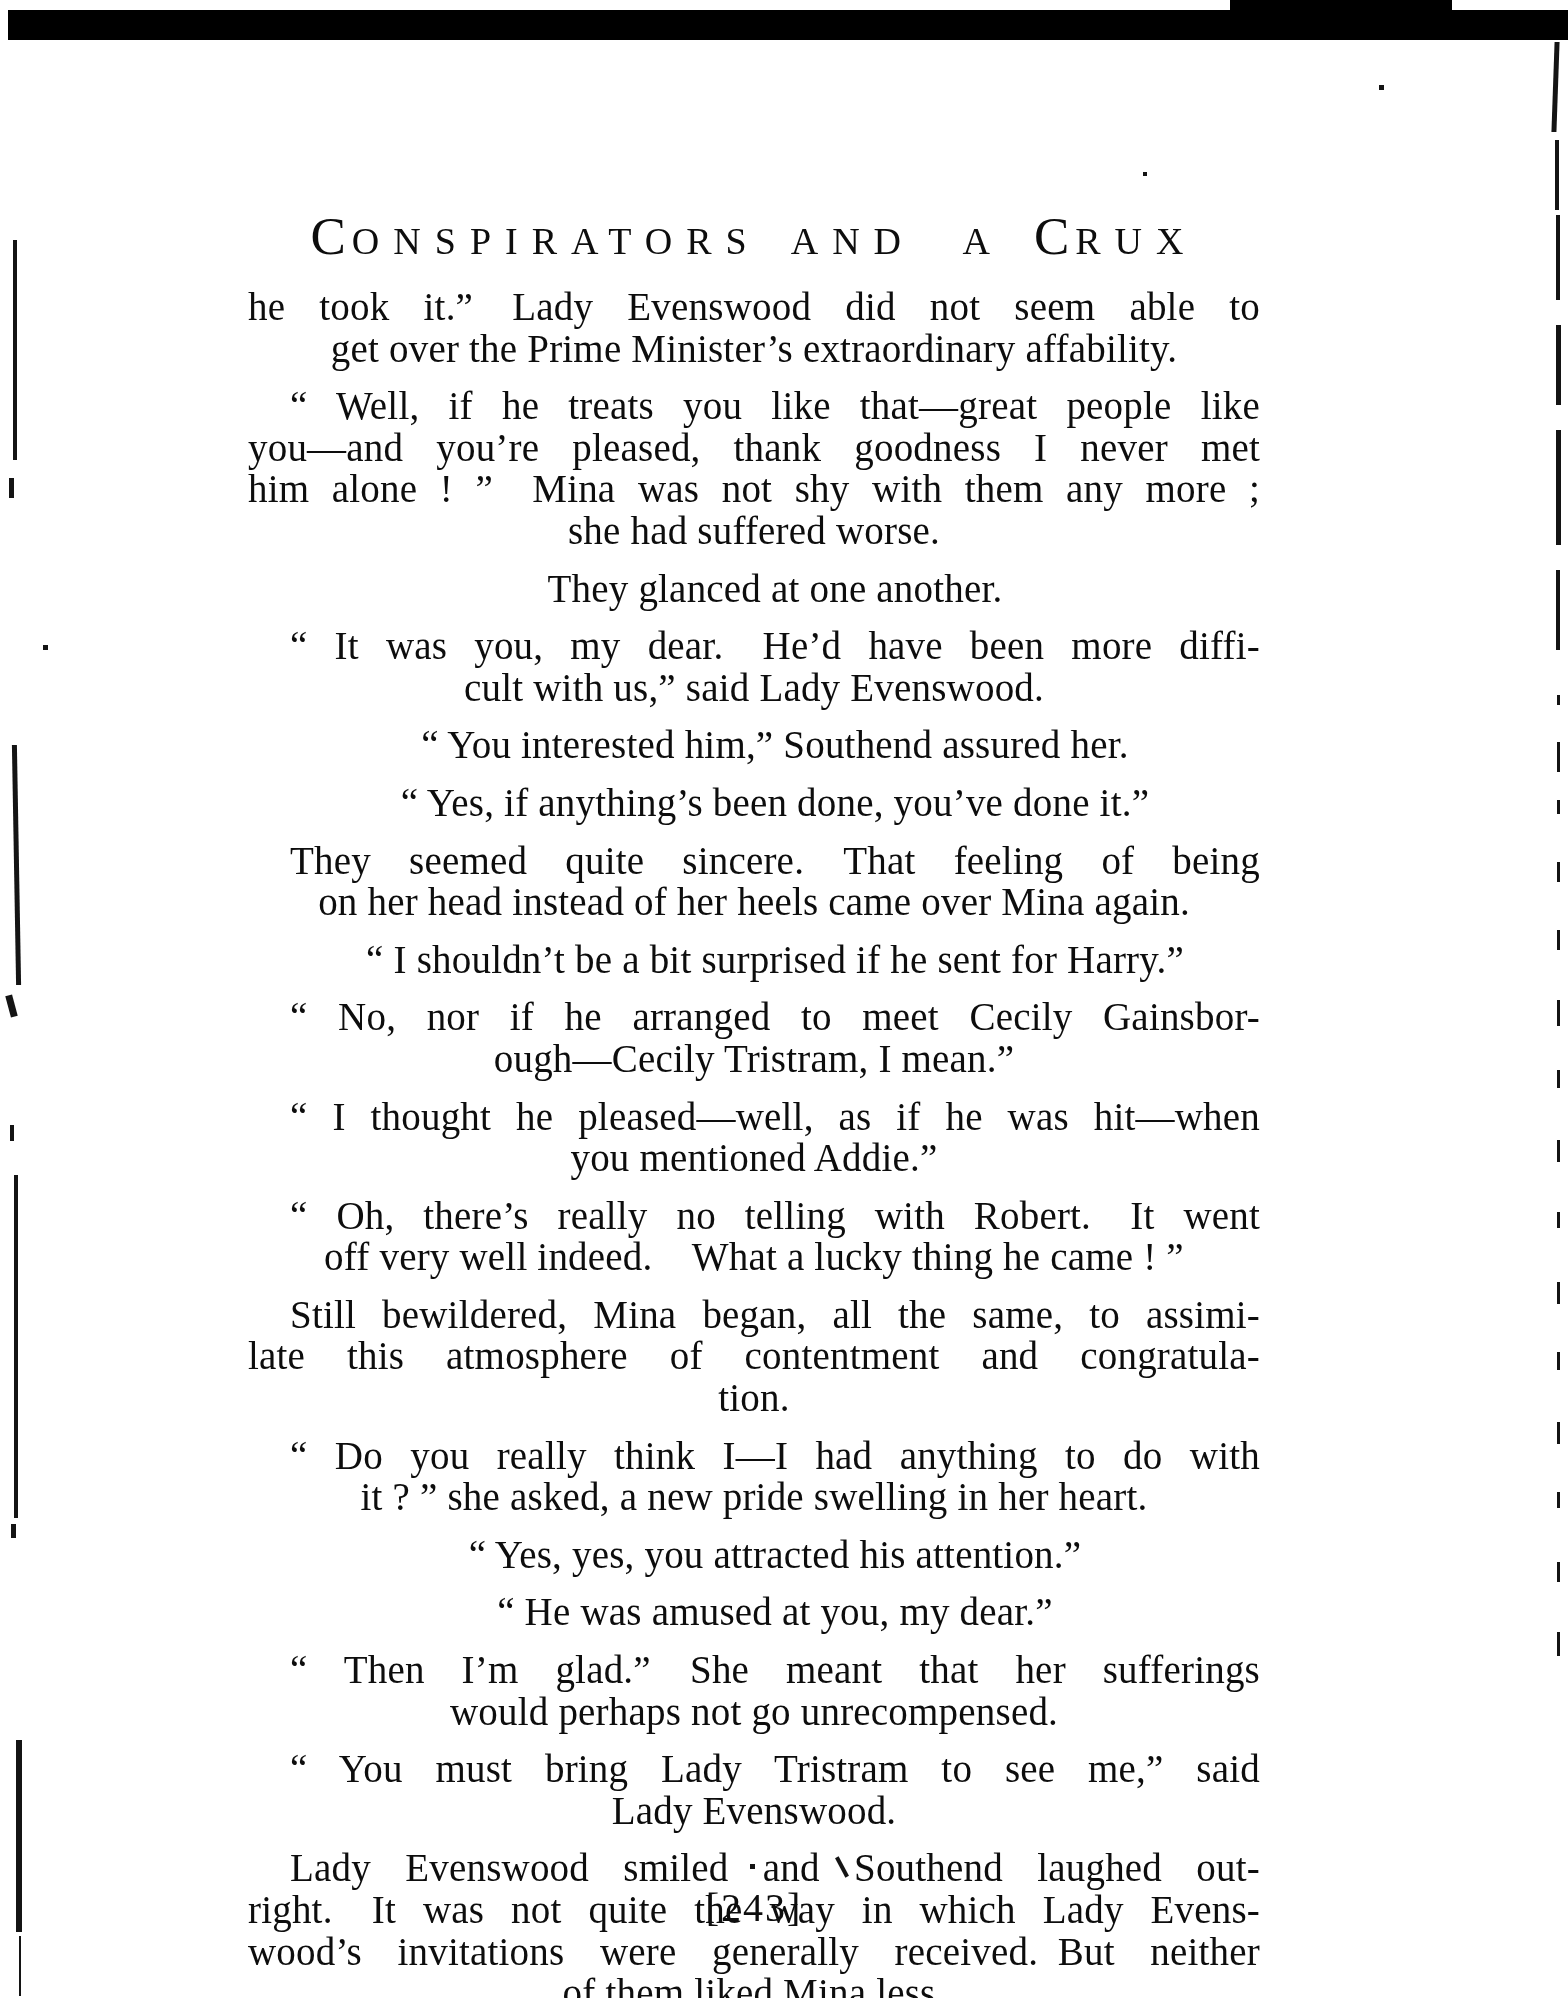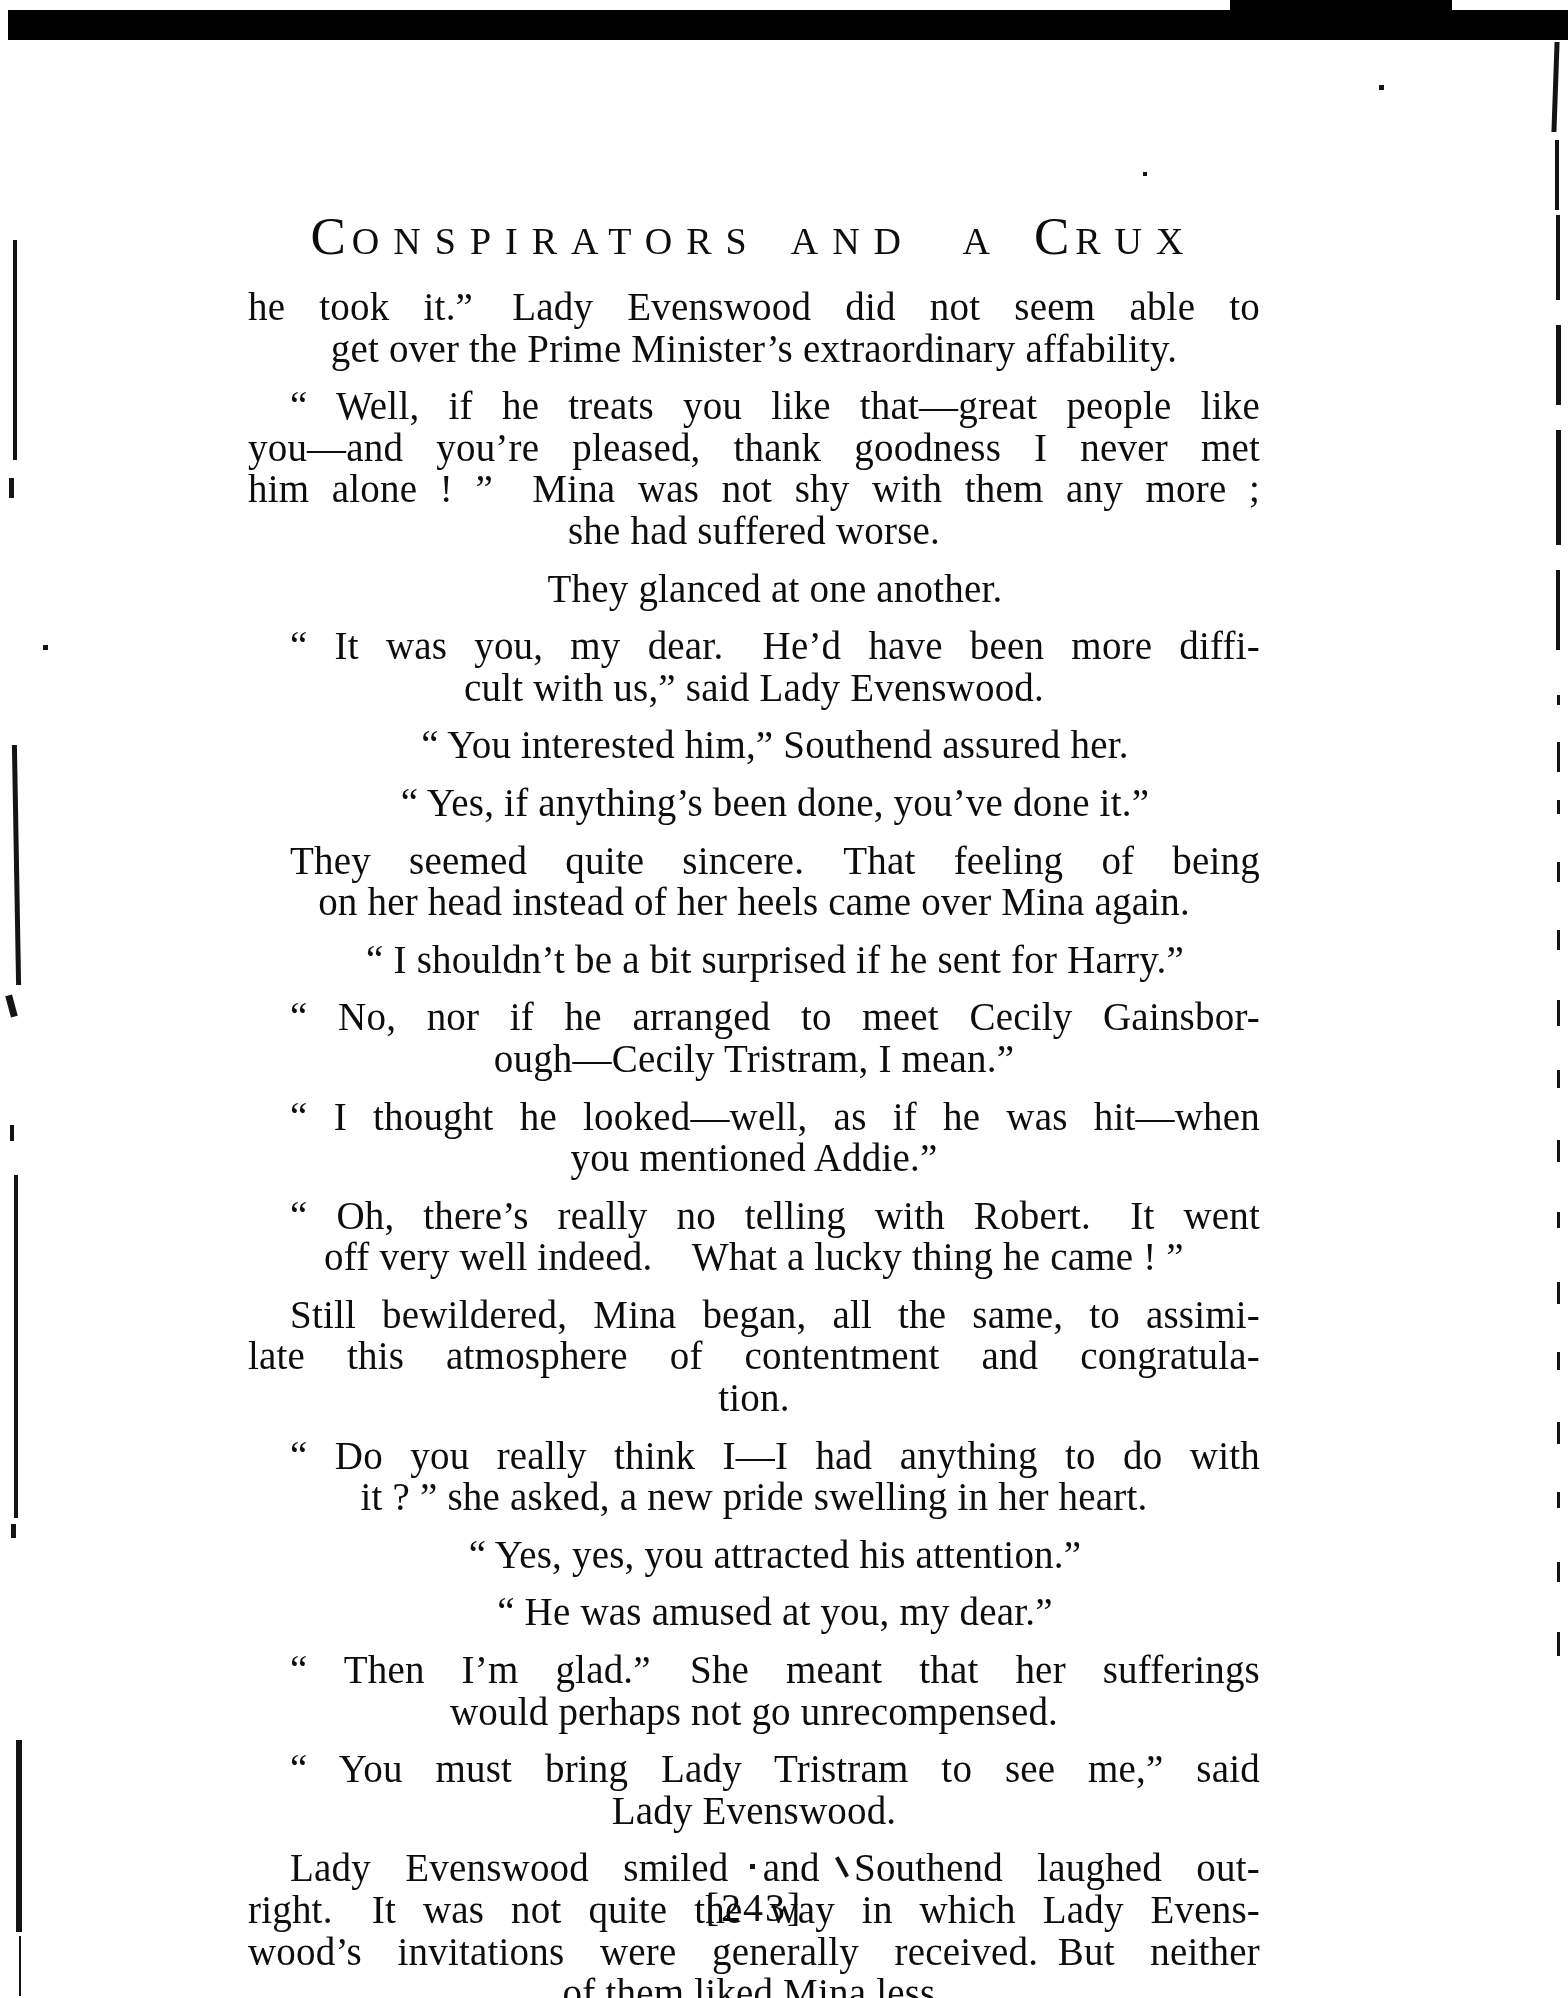--- a/index.html
+++ b/index.html
@@ -75,21 +75,21 @@
       <div class="line ind">They glanced at one another.</div>
       <div class="line ind just">“ It was you, my dear. He’d have been more diffi-</div>
       <div class="line">cult with us,” said Lady Evenswood.</div>
       <div class="line ind">“ You interested him,” Southend assured her.</div>
       <div class="line ind">“ Yes, if anything’s been done, you’ve done it.”</div>
       <div class="line ind just">They seemed quite sincere. That feeling of being</div>
       <div class="line">on her head instead of her heels came over Mina again.</div>
       <div class="line ind">“ I shouldn’t be a bit surprised if he sent for Harry.”</div>
       <div class="line ind just">“ No, nor if he arranged to meet Cecily Gainsbor-</div>
       <div class="line">ough—Cecily Tristram, I mean.”</div>
-      <div class="line ind just">“ I thought he looked—well, as if he was hit—when</div>
+      <div class="line ind just">“ I thought he pleased—well, as if he was hit—when</div>
       <div class="line">you mentioned Addie.”</div>
       <div class="line ind just">“ Oh, there’s really no telling with Robert. It went</div>
       <div class="line">off very well indeed. What a lucky thing he came ! ”</div>
       <div class="line ind just">Still bewildered, Mina began, all the same, to assimi-</div>
       <div class="line just">late this atmosphere of contentment and congratula-</div>
       <div class="line">tion.</div>
       <div class="line ind just">“ Do you really think I—I had anything to do with</div>
       <div class="line">it ? ” she asked, a new pride swelling in her heart.</div>
       <div class="line ind">“ Yes, yes, you attracted his attention.”</div>
       <div class="line ind">“ He was amused at you, my dear.”</div>

